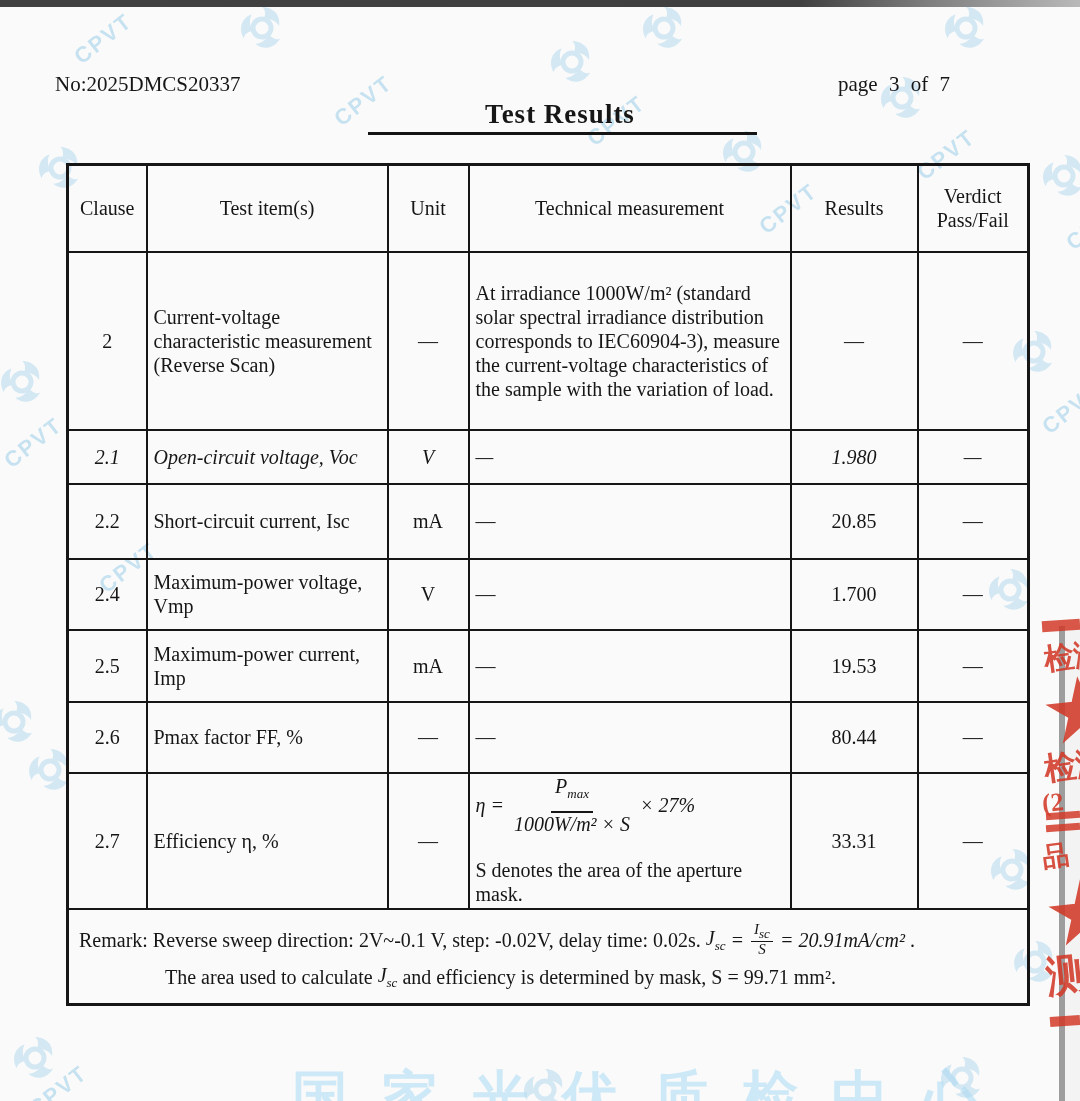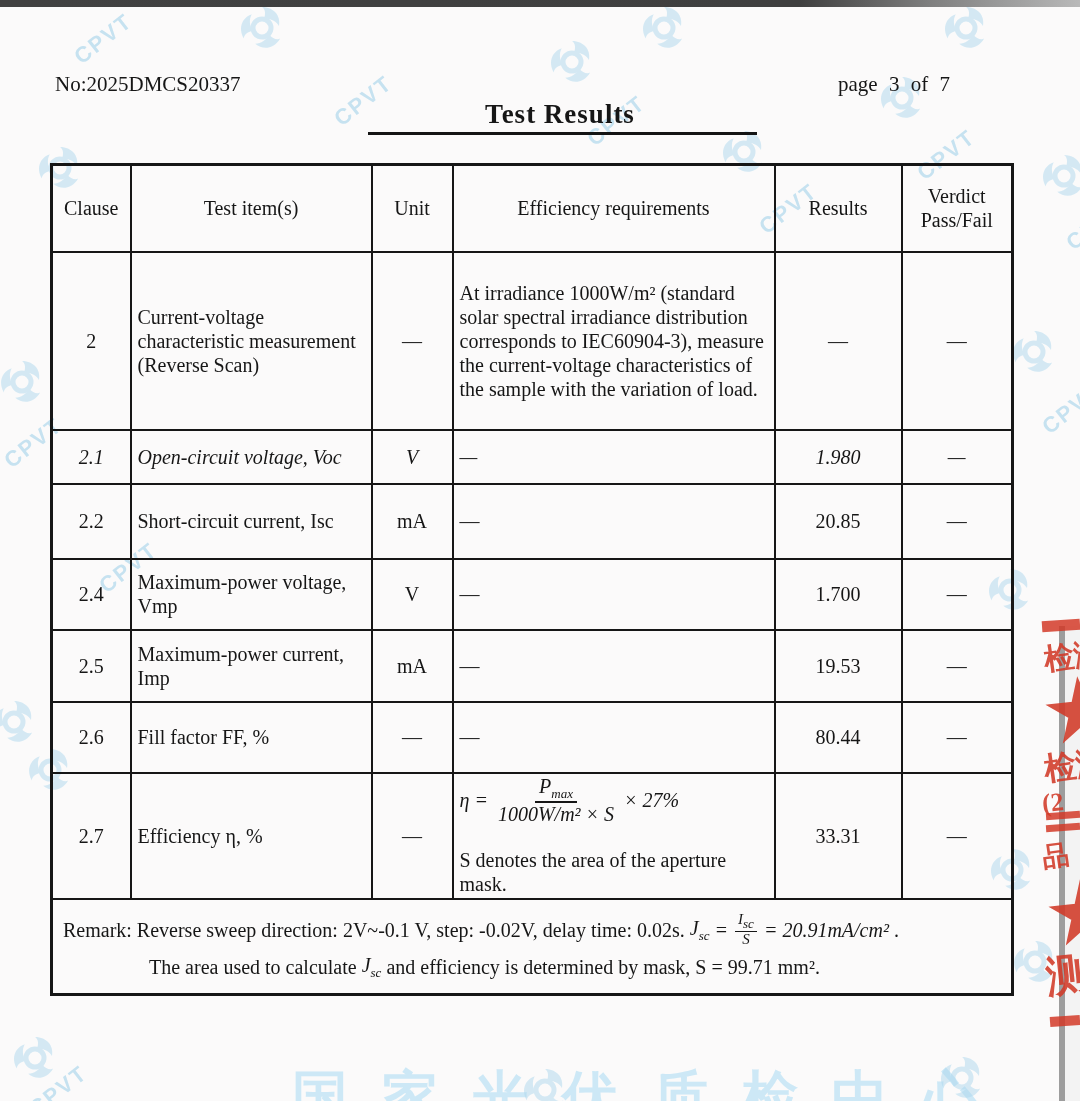--- a/index.html
+++ b/index.html
@@ -14,35 +14,35 @@
         font-size:22px;color:#9ccfe9;opacity:.55;transform:rotate(-38deg);letter-spacing:2px;}
   .wm-cn{position:absolute;left:292px;top:1060px;font-size:56px;color:#c9e7f6;opacity:.9;
         letter-spacing:34px;white-space:nowrap;font-weight:bold;}
   
   .content{position:absolute;inset:0;z-index:1;}
   .docno{position:absolute;left:55px;top:72px;font-size:21px;}
   .pageno{position:absolute;left:838px;top:72px;font-size:21px;word-spacing:6px;}
   .title{position:absolute;left:0;top:99px;width:1120px;text-align:center;
         font-size:27px;font-weight:bold;letter-spacing:1px;}
   .title-rule{position:absolute;left:368px;top:132px;width:389px;height:3px;background:#141414;}
-  table.report{position:absolute;left:50px;top:163px;width:961px;border-collapse:collapse;
+  table.report{position:absolute;left:66px;top:163px;width:961px;border-collapse:collapse;
         table-layout:fixed;font-size:20px;}
   table.report td,table.report th{border:2px solid #161616;padding:2px 6px;
         font-weight:normal;vertical-align:middle;background:transparent;line-height:1.2;}
   table.report{border:3px solid #161616;}
   .c-center{text-align:center;}
   .c-left{text-align:left;}
   .pre{white-space:pre-line;}
   tr.h-head{height:87px;} tr.h-r2{height:178px;} tr.h-r21{height:54px;font-style:italic;} tr.h-r22{height:75px;}
   tr.h-r23{height:72px;} tr.h-r24{height:71px;} tr.h-r25{height:72px;} tr.h-r26{height:71px;}
   tr.h-r27{height:124px;} tr.h-remark{height:82px;}
   
   .frm{display:flex;align-items:center;gap:8px;font-style:italic;}
   .frac{display:inline-flex;flex-direction:column;align-items:center;line-height:1.05;}
-  .frac .num{border-bottom:2px solid #161616;padding:0 4px 1px 4px;}
+  .frac .num{border-bottom:2px solid #161616;padding:0 4px 11px 4px;}
   .frac .den{padding:1px 2px 0 2px;}
   .frm sub,.mathsub{font-size:13px;}
   .note{margin-top:23px;}
   .remark-cell{padding:12px 10px !important;vertical-align:top !important;}
   .remark-line{display:flex;align-items:center;flex-wrap:wrap;gap:5px;font-size:20px;}
   .remark-line2{margin-top:6px;margin-left:86px;}
   .ifrac{display:inline-flex;flex-direction:column;align-items:center;line-height:1;
         font-style:italic;font-size:15px;vertical-align:middle;margin:0 2px;}
   .ifrac .num{border-bottom:1.5px solid #161616;padding:0 3px 1px 3px;}
   .it{font-style:italic;}
@@ -195,21 +195,21 @@
           <col style="width:81px">
         <col style="width:322px">
           <col style="width:127px">
           <col style="width:111px">
       </colgroup>
       <tbody>
           <tr class="h-head">
         <th class="c-center">Clause</th>
         <th class="c-center">Test item(s)</th>
         <th class="c-center">Unit</th>
-        <th class="c-center">Efficiency requirements</th>
+        <th class="c-center">Technical measurement</th>
         <th class="c-center">Results</th>
         <th class="c-center pre">Verdict
 Pass/Fail</th>
       </tr>
       <tr class="h-r2">
         <td class="c-center">2</td>
         <td class="c-left pre">Current-voltage characteristic measurement
 (Reverse Scan)</td>
         <td class="c-center">—</td>
         <td class="c-left" style="vertical-align:middle">At irradiance 1000W/m² (standard solar spectral irradiance distribution corresponds to IEC60904-3), measure the current-voltage characteristics of the sample with the variation of load.</td>
@@ -243,21 +243,21 @@
       <tr class="h-r25">
         <td class="c-center">2.5</td>
         <td class="c-left">Maximum-power current, Imp</td>
         <td class="c-center">mA</td>
         <td class="c-left">—</td>
         <td class="c-center">19.53</td>
         <td class="c-center">—</td>
       </tr>
       <tr class="h-r26">
         <td class="c-center">2.6</td>
-        <td class="c-left">Fill factor FF, %</td>
+        <td class="c-left">Pmax factor FF, %</td>
         <td class="c-center">—</td>
         <td class="c-left">—</td>
         <td class="c-center">80.44</td>
         <td class="c-center">—</td>
       </tr>
       <tr class="h-r27">
         <td class="c-center">2.7</td>
         <td class="c-left">Efficiency η, %</td>
         <td class="c-center">—</td>
         <td class="c-left">

